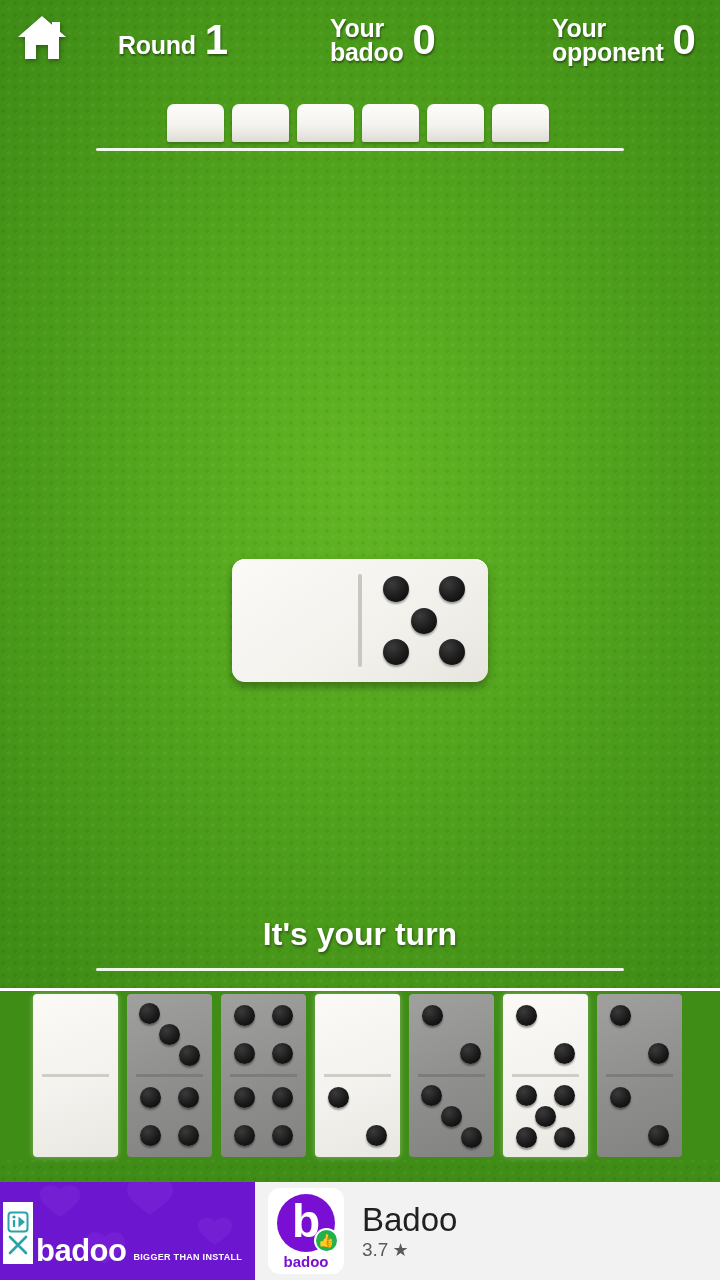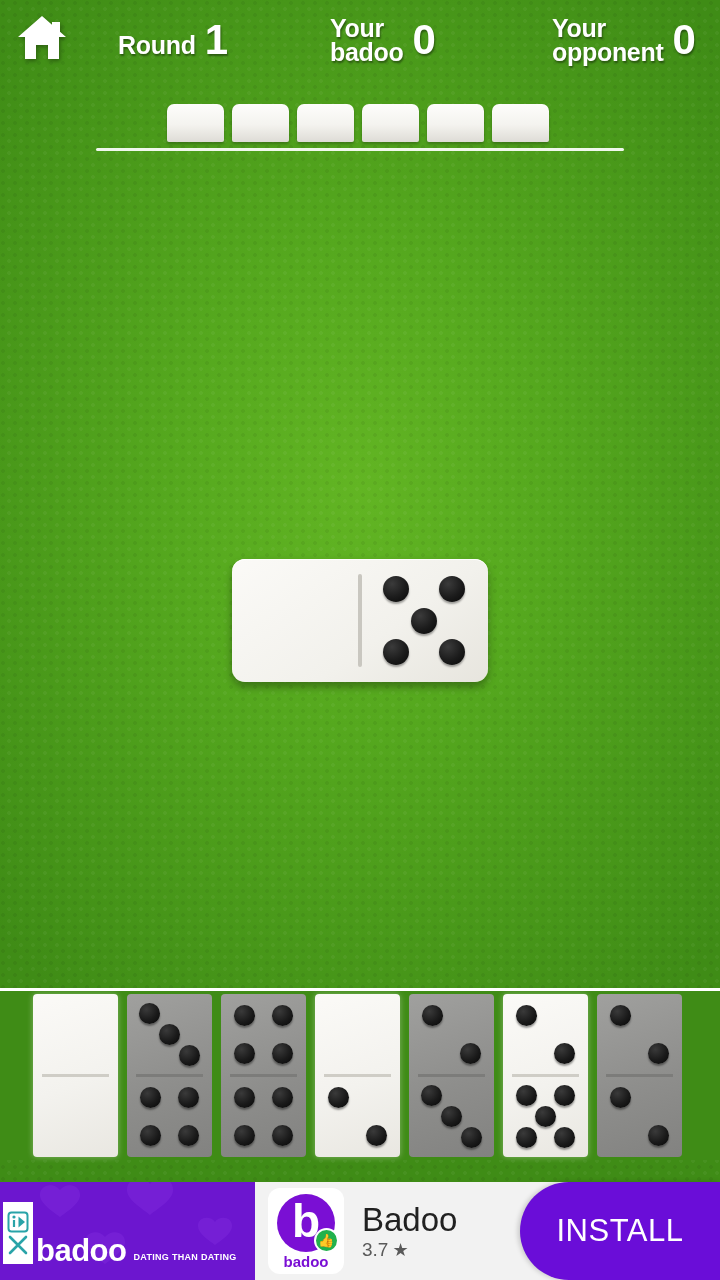--- a/index.html
+++ b/index.html
@@ -465,20 +465,24 @@
       <div class="half right" id="board-half-right">
           <div class="pip" style="left: 28%; top: 24%;"></div>
           <div class="pip" style="left: 72%; top: 24%;"></div>
           <div class="pip" style="left: 50%; top: 50%;"></div>
           <div class="pip" style="left: 28%; top: 76%;"></div>
           <div class="pip" style="left: 72%; top: 76%;"></div>
         </div>
     </div>
   </div>
 
+  <div id="status-area">
+    <div id="status-text">It's your turn</div>
+    <div id="status-line"></div>
+  </div>
 
   <div id="player-hand">
     <div id="player-tiles">
         <div class="hand-tile playable">
           <div class="hand-half top"></div>
           <div class="hand-divider"></div>
           <div class="hand-half bot"></div>
         </div>
         <div class="hand-tile dimmed">
           <div class="hand-half top">
@@ -576,37 +580,36 @@
           <rect x="5.9" y="9" width="2.2" height="7" fill="#29a3a8"></rect>
           <path d="M11.5 5.5 L18 11 L11.5 16.5 Z" fill="#29a3a8"></path>
         </svg>
         <svg width="22" height="22" viewBox="0 0 22 22">
           <path d="M3 3 L19 19 M19 3 L3 19" stroke="#29a3a8" stroke-width="2.6" stroke-linecap="round"></path>
         </svg>
       </div>
 
       <div id="badoo-wordmark">
         <span class="wm">badoo</span>
-        <span class="tag">DATING THAN DATING</span>
+        <span class="tag">BIGGER THAN INSTALL</span>
       </div>
     </div>
 
     <div id="ad-main">
       <div id="ad-icon-wrap">
         <div id="ad-icon-circle">
           <span class="bletter">b</span>
           <div id="thumb-badge">👍</div>
         </div>
         <div id="ad-icon-label">badoo</div>
       </div>
 
       <div id="ad-text">
         <div id="ad-title">Badoo</div>
         <div id="ad-rating">
           <span>3.7</span>
           <span id="ad-star">★</span>
         </div>
       </div>
 
-      <div id="install-button">INSTALL</div>
     </div>
   </div>
 </div>
 
 </body></html>

